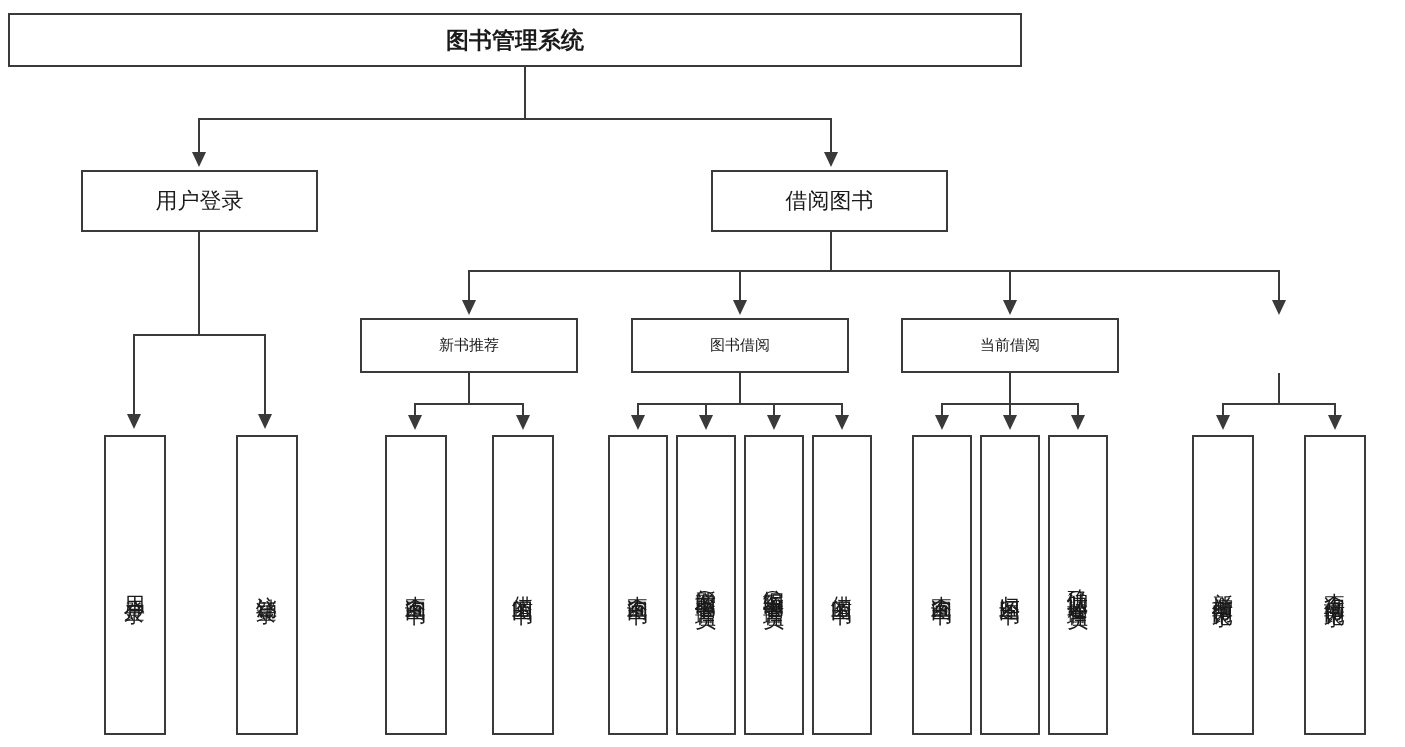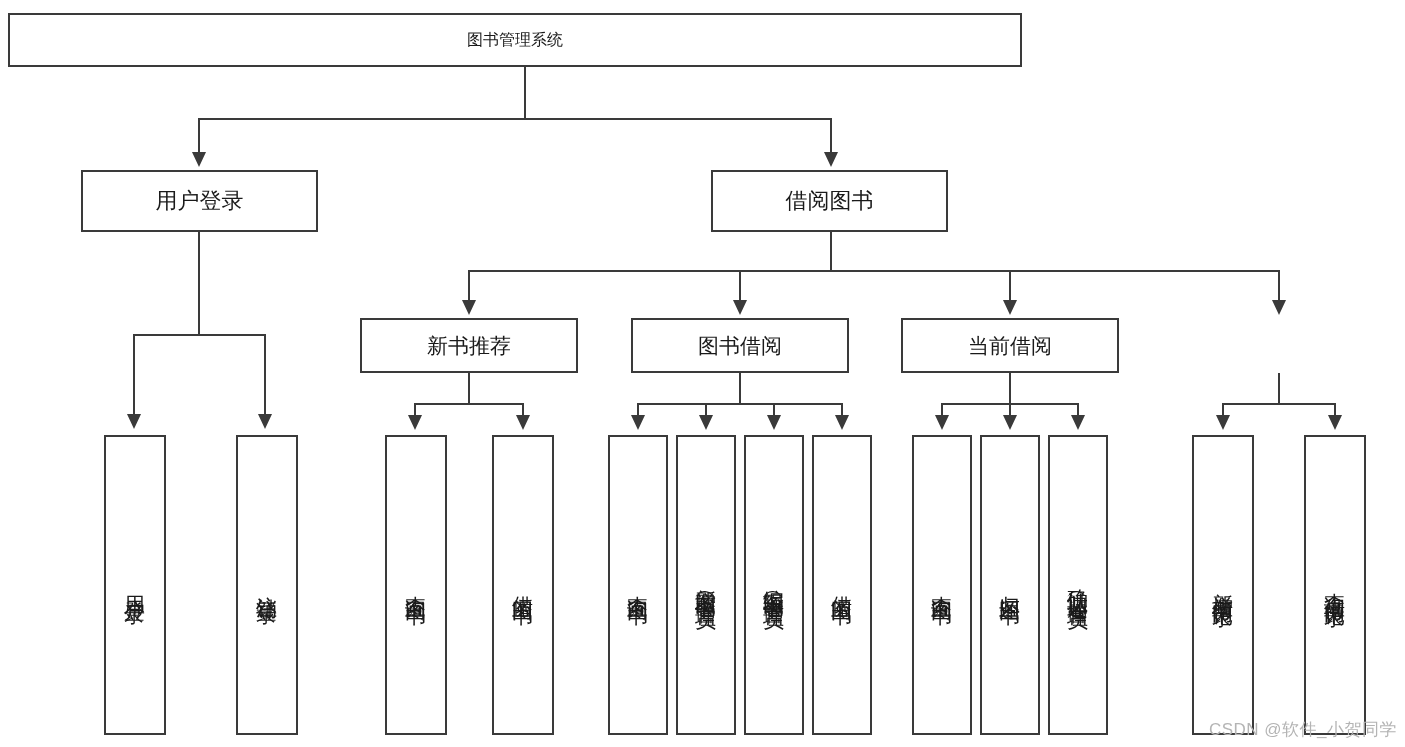--- a/index.html
+++ b/index.html
@@ -21,27 +21,28 @@
     position: absolute;
     box-sizing: border-box;
     border: 2px solid #3a3a3a;
     background: #ffffff;
     display: flex;
     align-items: center;
     justify-content: center;
     color: #1a1a1a;
   }
   .node.root {
-    font-size: 16px;
+    font-size: 23px;
+    font-weight: bold;
   }
   .node.level2 {
     font-size: 22px;
   }
   .node.level3 {
-    font-size: 21px;
+    font-size: 15px;
   }
   .node.leaf {
     font-size: 21px;
     writing-mode: vertical-rl;
     text-orientation: upright;
     letter-spacing: 3px;
     line-height: 1.0;
     padding: 6px 0;
     align-items: center;
     justify-content: center;
@@ -197,15 +198,14 @@
     <span>确认归还（管理员）</span>
   </div>
 
   <div class="node leaf" style="left:1192px; top:435px; width:62px; height:300px;">
     <span>新增借阅记录</span>
   </div>
   <div class="node leaf" style="left:1304px; top:435px; width:62px; height:300px;">
     <span>查询借阅记录</span>
   </div>
 
-  <div id="watermark">CSDN @软件_小贺同学</div>
 
 </div>
 
 </body></html>

